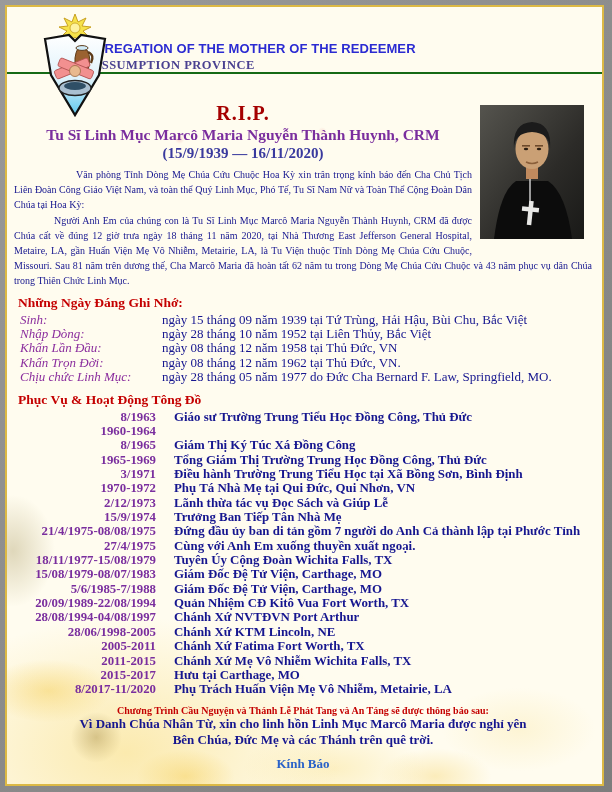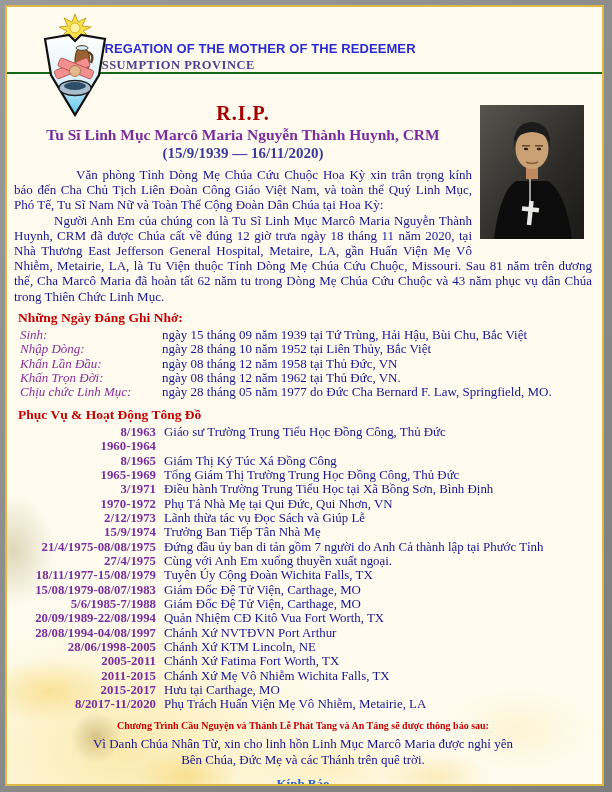--- a/index.html
+++ b/index.html
@@ -31,33 +31,33 @@
   .header-text{margin-left:58px;padding-top:34px;}
   .org{font-family:"Liberation Sans",sans-serif;font-weight:bold;font-size:13px;color:#2b2bd2;letter-spacing:0.1px;}
   .province{font-family:"Liberation Serif",serif;font-weight:bold;font-size:12.5px;color:#4a4190;letter-spacing:0.5px;margin-top:2px;}
   .address{font-family:"Liberation Sans",sans-serif;font-size:11.5px;color:#d40000;margin-top:16px;}
   .content{position:relative;z-index:2;padding:0 10px 0 7px;color:#16168f;}
   .photo{float:right;width:104px;height:134px;margin:3px 8px 6px 8px;}
   .rip{text-align:center;margin-top:2px;}
   .rip-title{font-size:20px;font-weight:bold;color:#a50000;letter-spacing:1px;line-height:22px;}
   .rip-name{font-size:15.5px;font-weight:bold;color:#7a2e9e;line-height:18px;margin-top:2px;}
   .rip-dates{font-size:15px;font-weight:bold;color:#3a3a9e;line-height:17px;margin-top:1px;}
-  p.body{font-size:13px;line-height:15.2px;text-align:justify;margin:4px 0 0 0;}
+  p.body{font-size:10px;line-height:15.2px;text-align:justify;margin:4px 0 0 0;}
   p.p1{text-indent:62px;margin-top:5px;}
   p.p2{text-indent:40px;margin-top:0;}
   .sec-head{font-size:13.5px;font-weight:bold;color:#c40000;margin:6px 0 2px 4px;}
   .sec-head2{margin-top:7px;}
   .drow{display:flex;line-height:14.4px;}
   .dlabel{width:148px;flex:none;font-style:italic;font-size:13px;color:#8b2e9e;padding-left:6px;box-sizing:border-box;}
   .dvalue{font-size:13px;color:#16168f;}
   .srow{display:flex;line-height:14.35px;}
   .speriod{width:142px;flex:none;text-align:right;font-weight:bold;font-size:12.8px;color:#7a2e9e;}
-  .srole{margin-left:8px;font-size:12.9px;color:#16168f;white-space:nowrap;}
+  .srole{margin-left:18px;font-size:12.9px;color:#16168f;white-space:nowrap;font-weight:bold;}
   .announce{text-align:center;font-weight:bold;font-size:10px;color:#c40000;margin-top:8px;}
-  .prayer{text-align:center;font-size:13px;line-height:16px;color:#16168f;margin-top:5px;}
+  .prayer{text-align:center;font-size:13px;line-height:16px;color:#16168f;font-weight:bold;}
   .signoff{text-align:center;font-size:13px;line-height:15.5px;color:#2a62c8;margin-top:8px;}
   .signoff .kb{font-weight:bold;}
 </style>
 </head>
 <body>
 
 <div class="frame">
   <div class="page">
 
     <div class="green-rule"></div>

